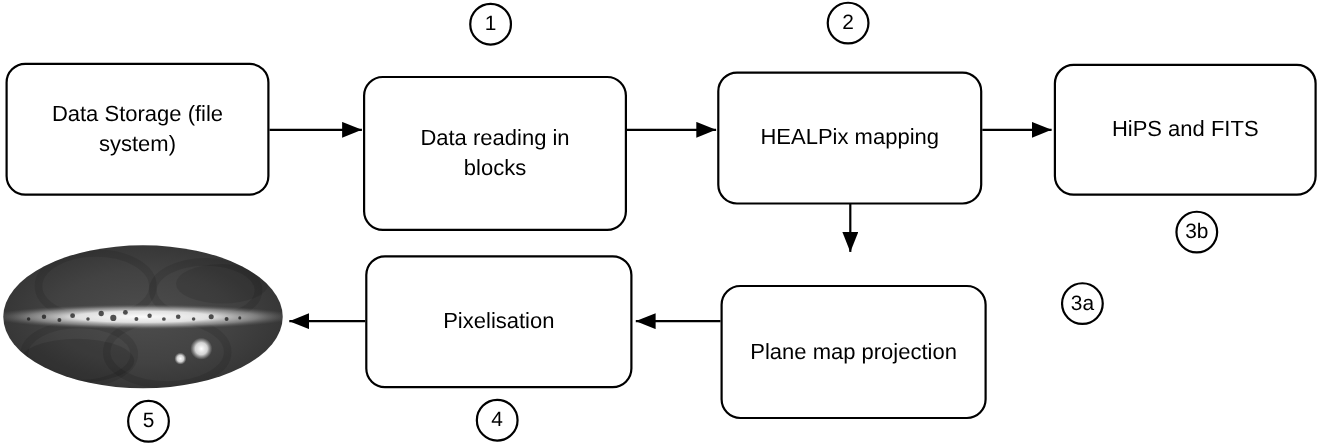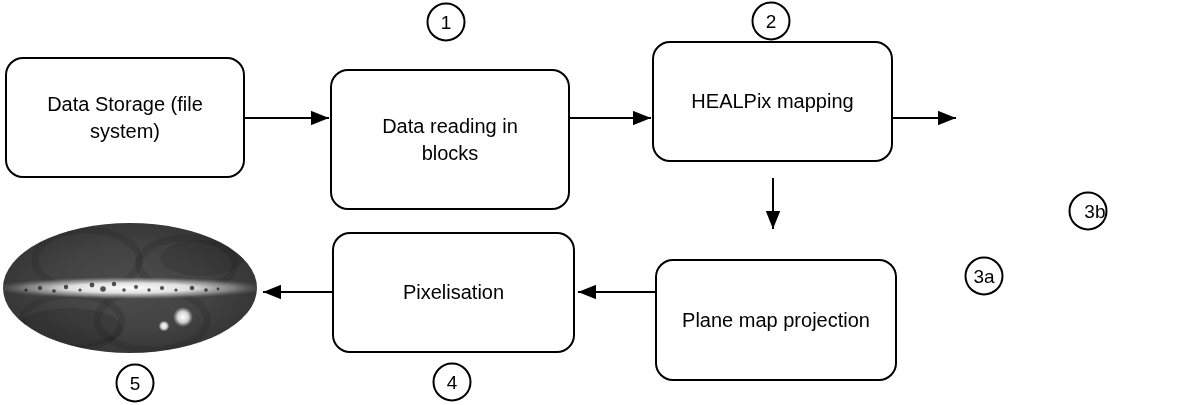--- a/index.html
+++ b/index.html
@@ -32,41 +32,41 @@
     align-items: center;
     justify-content: center;
     text-align: center;
     font-size: 20px;
     line-height: 1.35;
     white-space: pre-line;
     padding: 0 18px;
   }
   #node-data-storage  { left:   5px; top:  57px; width: 240px; height: 121px; }
   #node-data-reading  { left: 330px; top:  57px; width: 240px; height: 141px; margin-top: 12px; }
-  #node-healpix       { left: 652px; top:  41px; width: 241px; height: 121px; }
+  #node-healpix       { left: 652px; top:  65px; width: 241px; height: 121px; }
   #node-hips-fits     { left: 958px; top:  58px; width: 239px; height: 120px; }
   #node-plane-map     { left: 655px; top: 231px; width: 242px; height: 122px; margin-top: 28px; }
   #node-pixelisation  { left: 332px; top: 232px; width: 243px; height: 121px; text-align: center; }
 
   .badge {
     position: absolute;
     box-sizing: border-box;
     width: 39px; height: 39px;
     background: #ffffff;
     border: 2px solid #000000;
     border-radius: 50%;
     display: flex;
     align-items: center;
     justify-content: center;
     font-size: 19px;
     transform: translate(-50%, -50%);
   }
   #badge-1  { left:  446px; top:  22px; }
   #badge-2  { left:  771px; top:  21px; }
-  #badge-3b { left: 1088px; top: 211px; justify-content: flex-end; }
+  #badge-3b { left: 1088px; top: 211px; }
   #badge-3a { left:  984px; top: 276px; }
   #badge-4  { left:  452px; top: 382px; }
   #badge-5  { left:  135px; top: 383px; }
 
   .sky-map {
     position: absolute;
     left: 2px; top: 222px;
     width: 256px; height: 132px;
   }
 </style>
@@ -94,20 +94,23 @@
   <div class="node" id="node-data-storage">
     <span>Data Storage (file
 system)</span>
   </div>
   <div class="node" id="node-data-reading">
     <span>Data reading in
 blocks</span>
   </div>
   <div class="node" id="node-healpix">
     <span>HEALPix mapping</span>
+  </div>
+  <div class="node" id="node-hips-fits">
+    <span>HiPS and FITS</span>
   </div>
   <div class="node" id="node-plane-map">
     <span>Plane map projection</span>
   </div>
   <div class="node" id="node-pixelisation">
     <span>Pixelisation</span>
   </div>
 
   <div class="badge" id="badge-1">
     <span>1</span>

